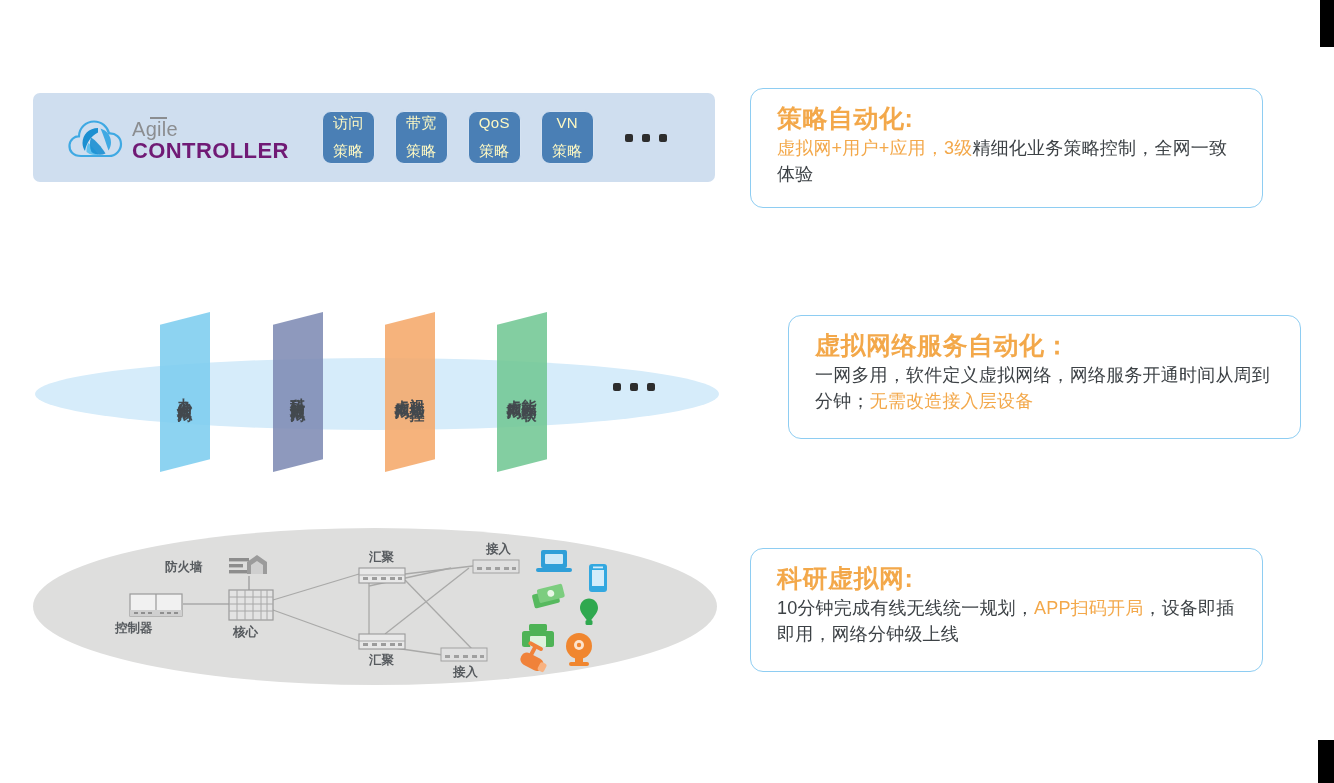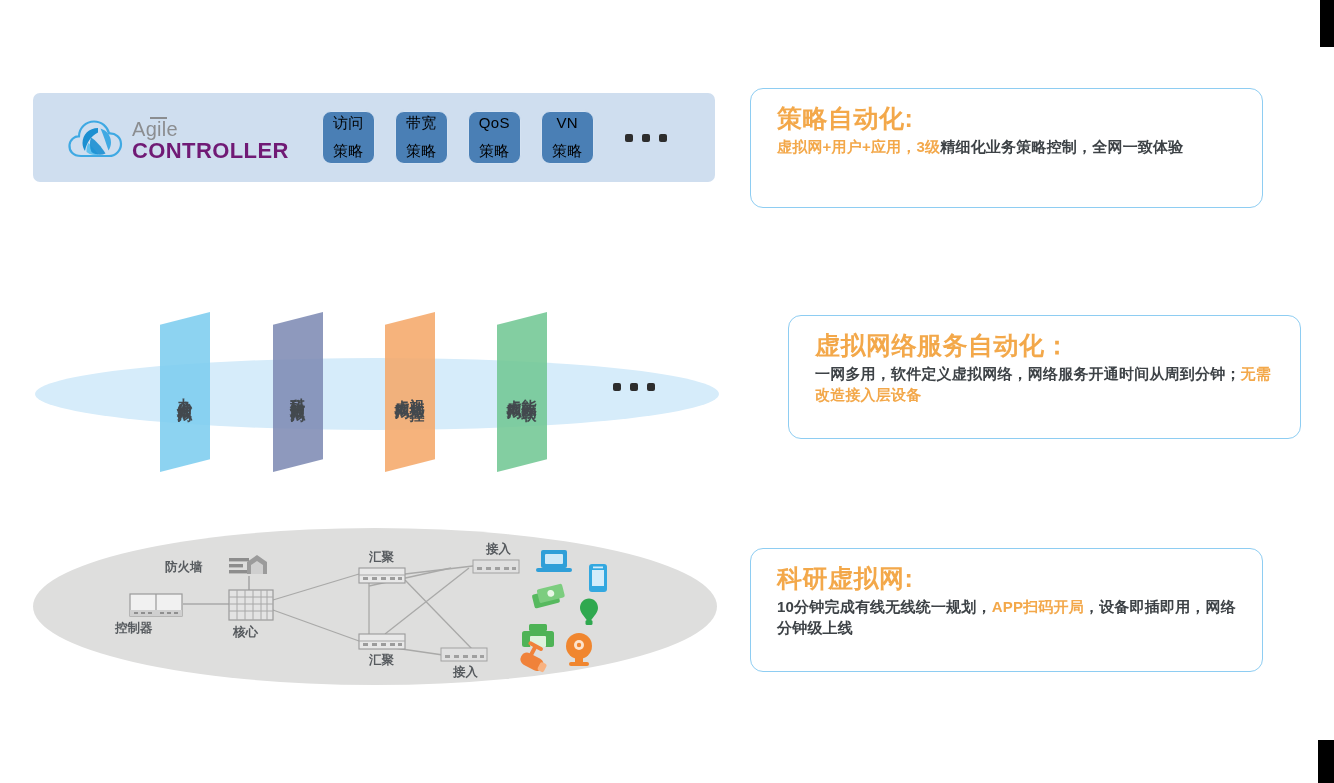--- a/index.html
+++ b/index.html
@@ -34,21 +34,21 @@
   }
   #ac-controller {
     font-size: 22px; font-weight: bold; color: #701a75;
     letter-spacing: .4px; margin-top: 1px;
   }
   #policy-chips { display: flex; align-items: center; gap: 20px; margin-left: 33px; }
   .chip {
     width: 53px; height: 53px; border-radius: 9px;
     background: #4a7fb5; border: 1px solid #d4e2f2;
     box-shadow: 0 0 0 1.5px #cfdeef;
-    color: #000000; font-size: 15px; line-height: 1.12;
+    color: #fef9c3; font-size: 15px; line-height: 1.12;
     display: flex; flex-direction: column; align-items: center; justify-content: center;
     letter-spacing: .3px;
   }
   .chip .l2 { margin-top: 11px; }
   .ellipsis-dots { display: flex; gap: 9px; margin-left: 11px; }
   .ellipsis-dots i { width: 8px; height: 8px; border-radius: 2px; background: #2d2d2d; display: block; }
 
   
   #vn-stage { position: absolute; left: 33px; top: 300px; width: 690px; height: 190px; }
   #vn-band {
@@ -97,21 +97,21 @@
     background: #ffffff; padding: 14px 22px 15px 26px;
   }
   #panel-1 { top: 88px;  min-height: 120px; }
   #panel-2 { top: 315px; min-height: 124px; margin-left: 38px; }
   #panel-3 { top: 548px; min-height: 124px; }
   .panel-title {
     font-size: 25px; font-weight: bold; color: #f3a84a;
     letter-spacing: .5px; line-height: 1.2; margin-bottom: 3px;
   }
   .panel-body {
-    font-size: 15px; color: #3d4246; line-height: 1.42; letter-spacing: .2px; font-weight: bold;
+    font-size: 18px; color: #3d4246; line-height: 1.42; letter-spacing: .2px;
   }
   .hl { color: #f3a84a; }
 </style>
 </head>
 <body>
 
 <div id="stage">
 
   <div class="corner-mark" id="mark-tr"></div>
   <div class="corner-mark" id="mark-br"></div>

